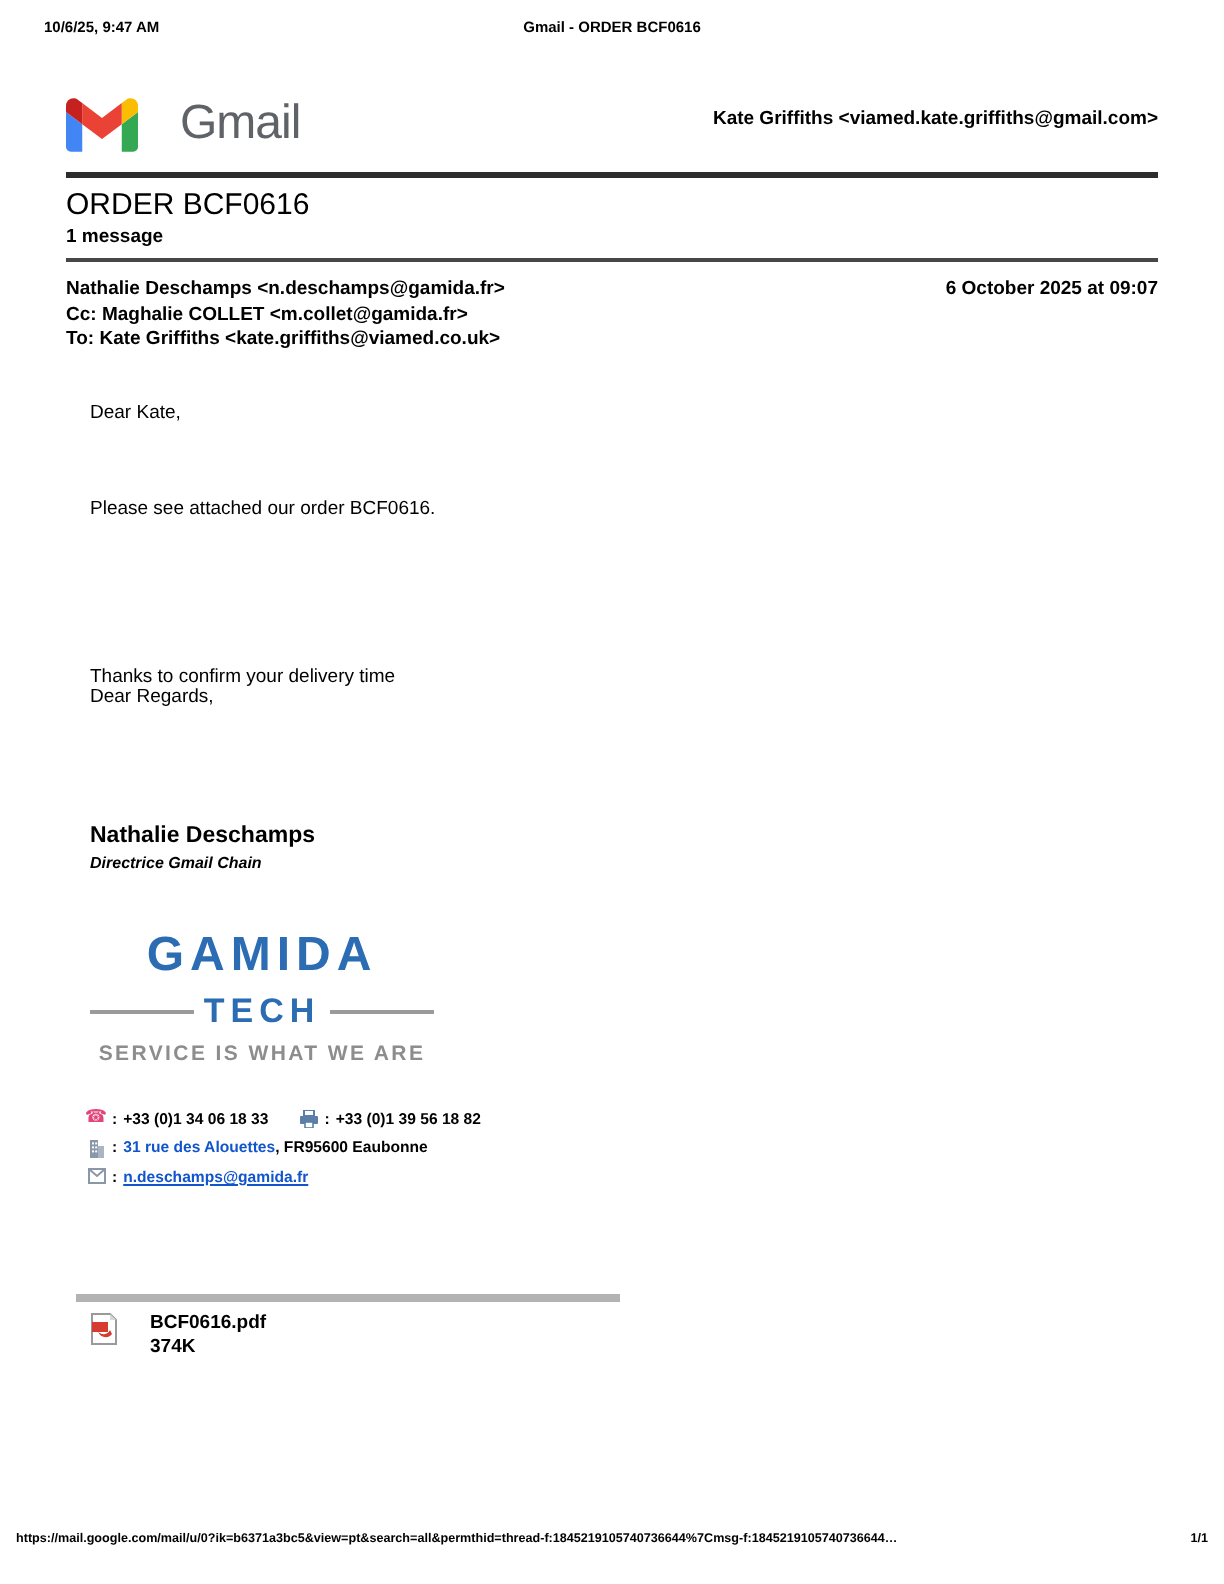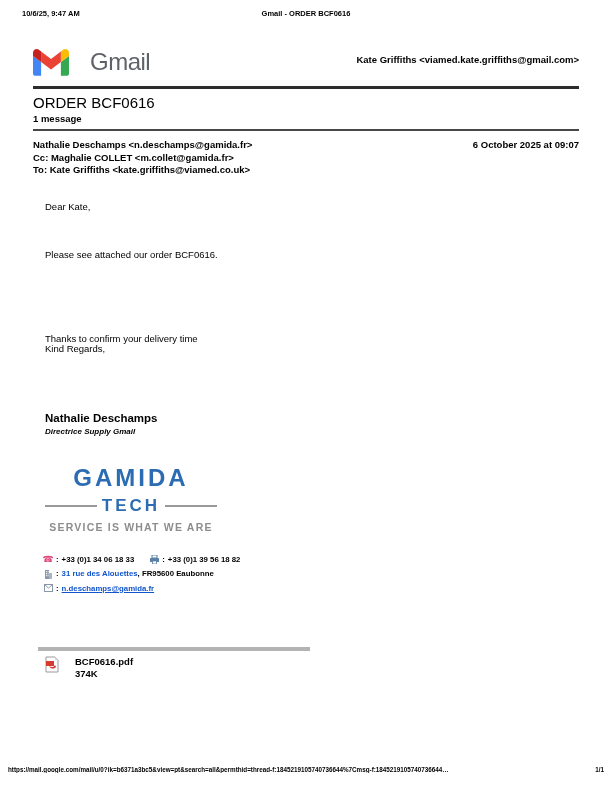--- a/index.html
+++ b/index.html
@@ -86,24 +86,24 @@
     <span><span>Nathalie Deschamps</span><span> &lt;n.deschamps@gamida.fr&gt;</span></span>
     <span>6 October 2025 at 09:07</span>
   </div>
   <div>Cc: Maghalie COLLET &lt;m.collet@gamida.fr&gt;</div>
   <div>To: Kate Griffiths &lt;kate.griffiths@viamed.co.uk&gt;</div>
 </div>
 
 <div class="bp bp1">Dear Kate,</div>
 <div class="bp bp2">Please see attached our order BCF0616.</div>
 <div class="bp bp3">Thanks to confirm your delivery time</div>
-<div class="bp bp4">Kind Regards,</div>
+<div class="bp bp4">Dear Regards,</div>
 
 <div class="abs sig-name">Nathalie Deschamps</div>
-<div class="abs sig-role">Directrice Supply Gmail</div>
+<div class="abs sig-role">Directrice Gmail Chain</div>
 
 <div class="abs logo-block">
   <div class="brand" style="color: rgb(43, 108, 179);">GAMIDA</div>
   <div class="tech-row">
     <div class="tech-line"></div>
     <div class="tech" style="color: rgb(43, 108, 179);">TECH</div>
     <div class="tech-line"></div>
   </div>
   <div class="tagline" style="color: rgb(141, 141, 141);">SERVICE IS WHAT WE ARE</div>
 </div>

